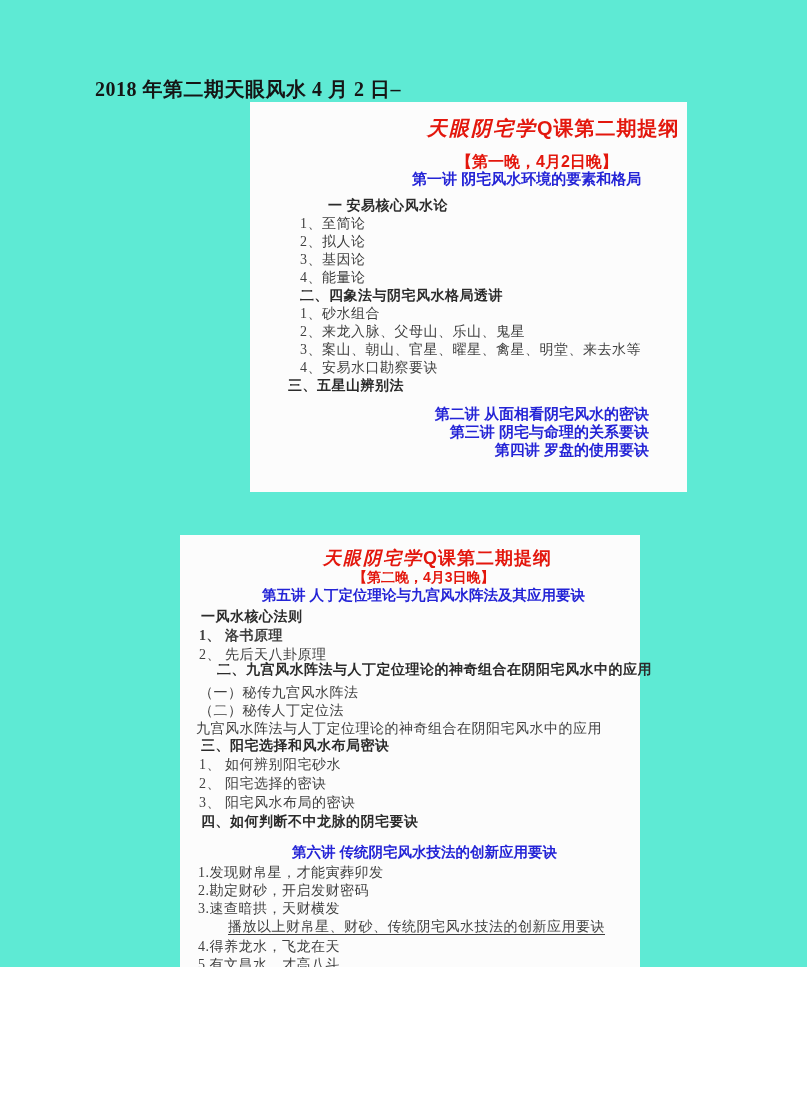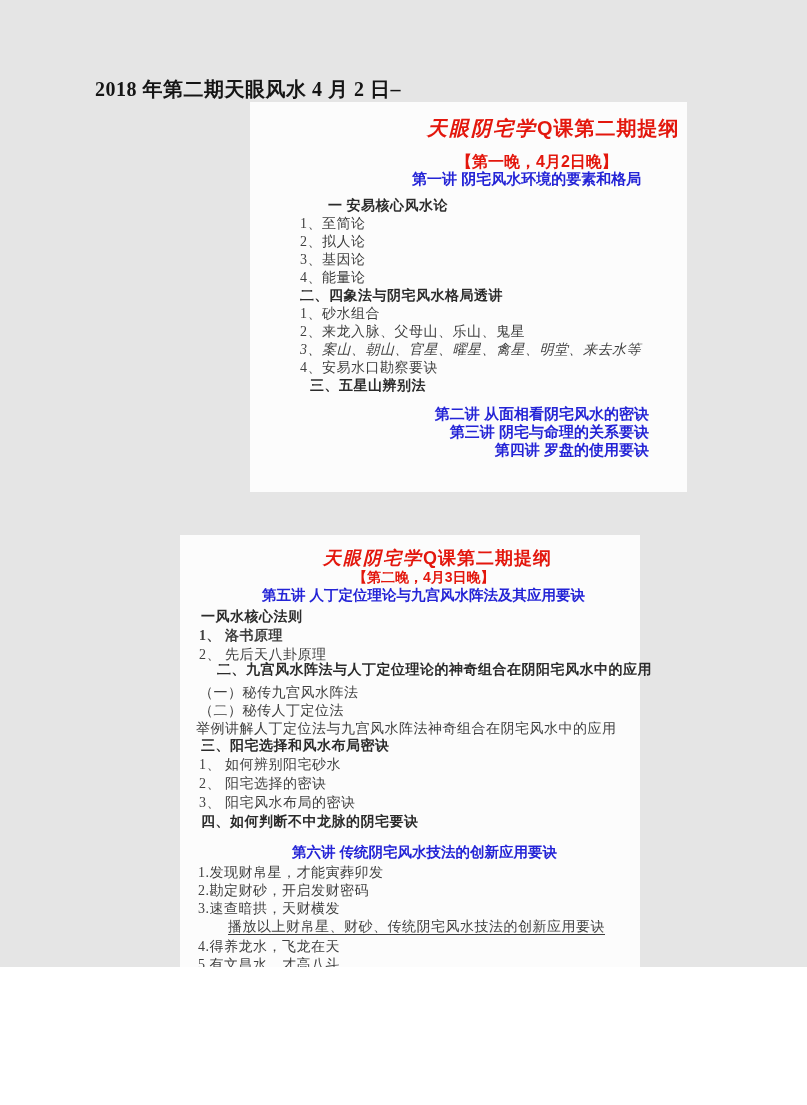--- a/index.html
+++ b/index.html
@@ -1,19 +1,19 @@
 <!DOCTYPE html>
 <html><head>
 <meta charset="utf-8">
 <style>
   html,body{margin:0;padding:0;background:#ffffff;}
   #canvas{
     position:relative;
     width:807px;height:967px;
-    background:#e5e5e5;
+    background:#5eead4;
     font-family:"Liberation Serif", serif;
     overflow:hidden;
   }
   .abs{position:absolute;white-space:nowrap;}
   
   .doc-title{
     font-family:"Liberation Serif", serif;
     font-weight:bold;
     font-size:20px;
     color:#151515;
@@ -85,44 +85,44 @@
   <div class="abs lecture" style="left:412px;top:170px;font-size:15px;">第一讲 阴宅风水环境的要素和格局</div>
 
   <div class="abs item bold" style="left:300px;top:197px;margin-left:28px;">一 安易核心风水论</div>
   <div class="abs item" style="left:300px;top:215px;">1、至简论</div>
   <div class="abs item" style="left:300px;top:233px;">2、拟人论</div>
   <div class="abs item" style="left:300px;top:251px;">3、基因论</div>
   <div class="abs item" style="left:300px;top:269px;">4、能量论</div>
   <div class="abs item bold" style="left:300px;top:287px;">二、四象法与阴宅风水格局透讲</div>
   <div class="abs item" style="left:300px;top:305px;">1、砂水组合</div>
   <div class="abs item" style="left:300px;top:323px;">2、来龙入脉、父母山、乐山、鬼星</div>
-  <div class="abs item" style="left:300px;top:341px;font-style:italic;">3、案山、朝山、官星、曜星、禽星、明堂、来去水等</div>
+  <div class="abs item" style="left:300px;top:341px;">3、案山、朝山、官星、曜星、禽星、明堂、来去水等</div>
   <div class="abs item" style="left:300px;top:359px;">4、安易水口勘察要诀</div>
-  <div class="abs item bold" style="left:310px;top:377px;font-family:Liberation Serif, serif;">三、五星山辨别法</div>
+  <div class="abs item bold" style="left:288px;top:377px;font-family:Liberation Serif, serif;">三、五星山辨别法</div>
 
   <div class="abs lecture" style="right:158px;top:405px;font-size:15px;">第二讲 从面相看阴宅风水的密诀</div>
   <div class="abs lecture" style="right:158px;top:423px;font-size:15px;">第三讲 阴宅与命理的关系要诀</div>
   <div class="abs lecture" style="right:158px;top:441px;font-size:15px;">第四讲 罗盘的使用要诀</div>
 
 
   <div class="scan-block" style="left:180px;top:535px;width:460px;height:448px;"></div>
 
   <div class="abs outline-title" style="left:323px;top:546px;font-size:18px;"><span class="callig">天眼阴宅学</span><span>Q课第二期提纲</span></div>
 
   <div class="abs night-label" style="left:353px;top:569px;font-size:14px;">【第二晚，4月3日晚】</div>
 
   <div class="abs lecture" style="left:262px;top:586px;font-size:14.5px;">第五讲 人丁定位理论与九宫风水阵法及其应用要诀</div>
 
   <div class="abs item bold" style="left:201px;top:608px;">一风水核心法则</div>
   <div class="abs item" style="left:199px;top:627px;font-weight:bold;">1、 洛书原理</div>
   <div class="abs item" style="left:199px;top:646px;">2、 先后天八卦原理</div>
   <div class="abs item bold" style="left:201px;top:661px;margin-left:16px;">二、九宫风水阵法与人丁定位理论的神奇组合在阴阳宅风水中的应用</div>
   <div class="abs item" style="left:199px;top:684px;text-align:right;">（一）秘传九宫风水阵法</div>
   <div class="abs item" style="left:199px;top:702px;">（二）秘传人丁定位法</div>
-  <div class="abs item" style="left:196px;top:720px;">举例讲解人丁定位法与九宫风水阵法神奇组合在阴宅风水中的应用</div>
+  <div class="abs item" style="left:196px;top:720px;">九宫风水阵法与人丁定位理论的神奇组合在阴阳宅风水中的应用</div>
   <div class="abs item bold" style="left:201px;top:737px;">三、阳宅选择和风水布局密诀</div>
   <div class="abs item" style="left:199px;top:756px;">1、 如何辨别阳宅砂水</div>
   <div class="abs item" style="left:199px;top:775px;">2、 阳宅选择的密诀</div>
   <div class="abs item" style="left:199px;top:794px;">3、 阳宅风水布局的密诀</div>
   <div class="abs item bold" style="left:201px;top:813px;">四、如何判断不中龙脉的阴宅要诀</div>
 
   <div class="abs lecture" style="left:292px;top:843px;font-size:14.5px;">第六讲 传统阴宅风水技法的创新应用要诀</div>
 
   <div class="abs item" style="left:198px;top:864px;">1.发现财帛星，才能寅葬卯发</div>
   <div class="abs item" style="left:198px;top:882px;">2.勘定财砂，开启发财密码</div>

